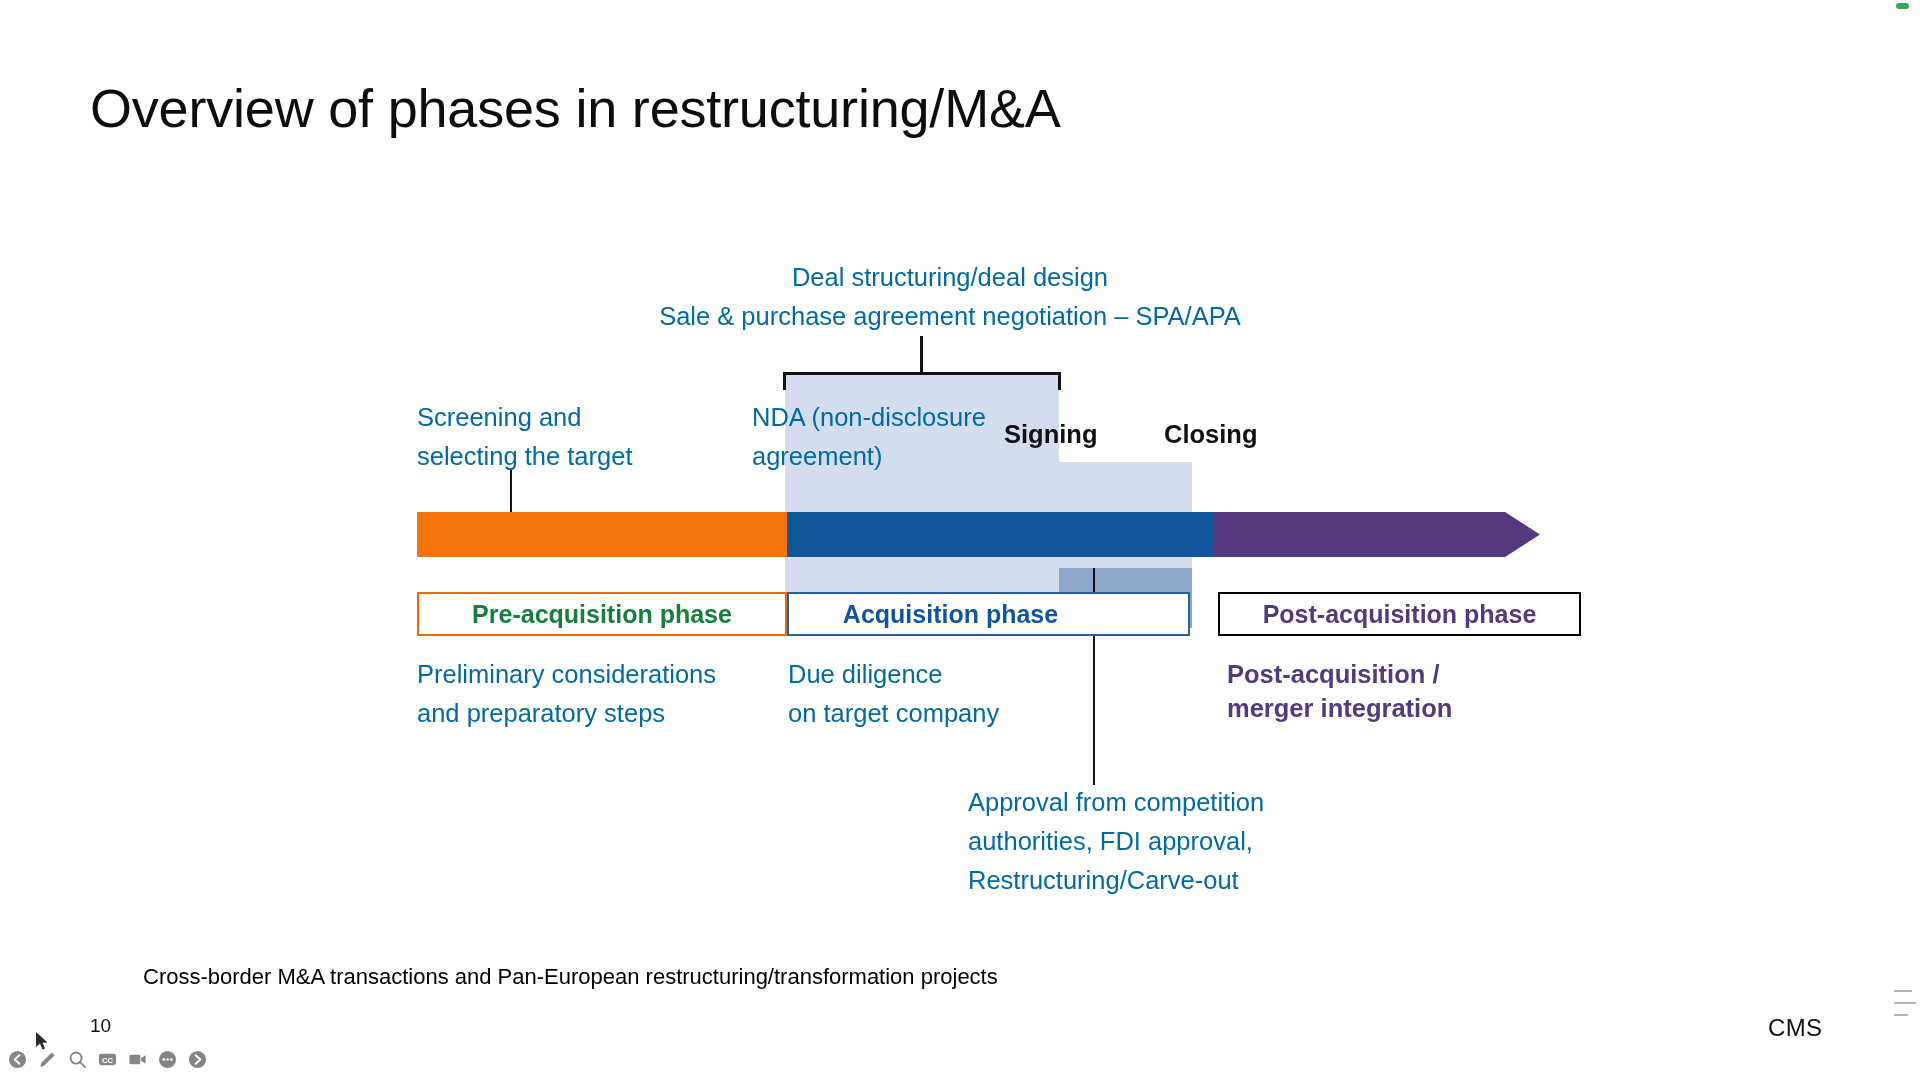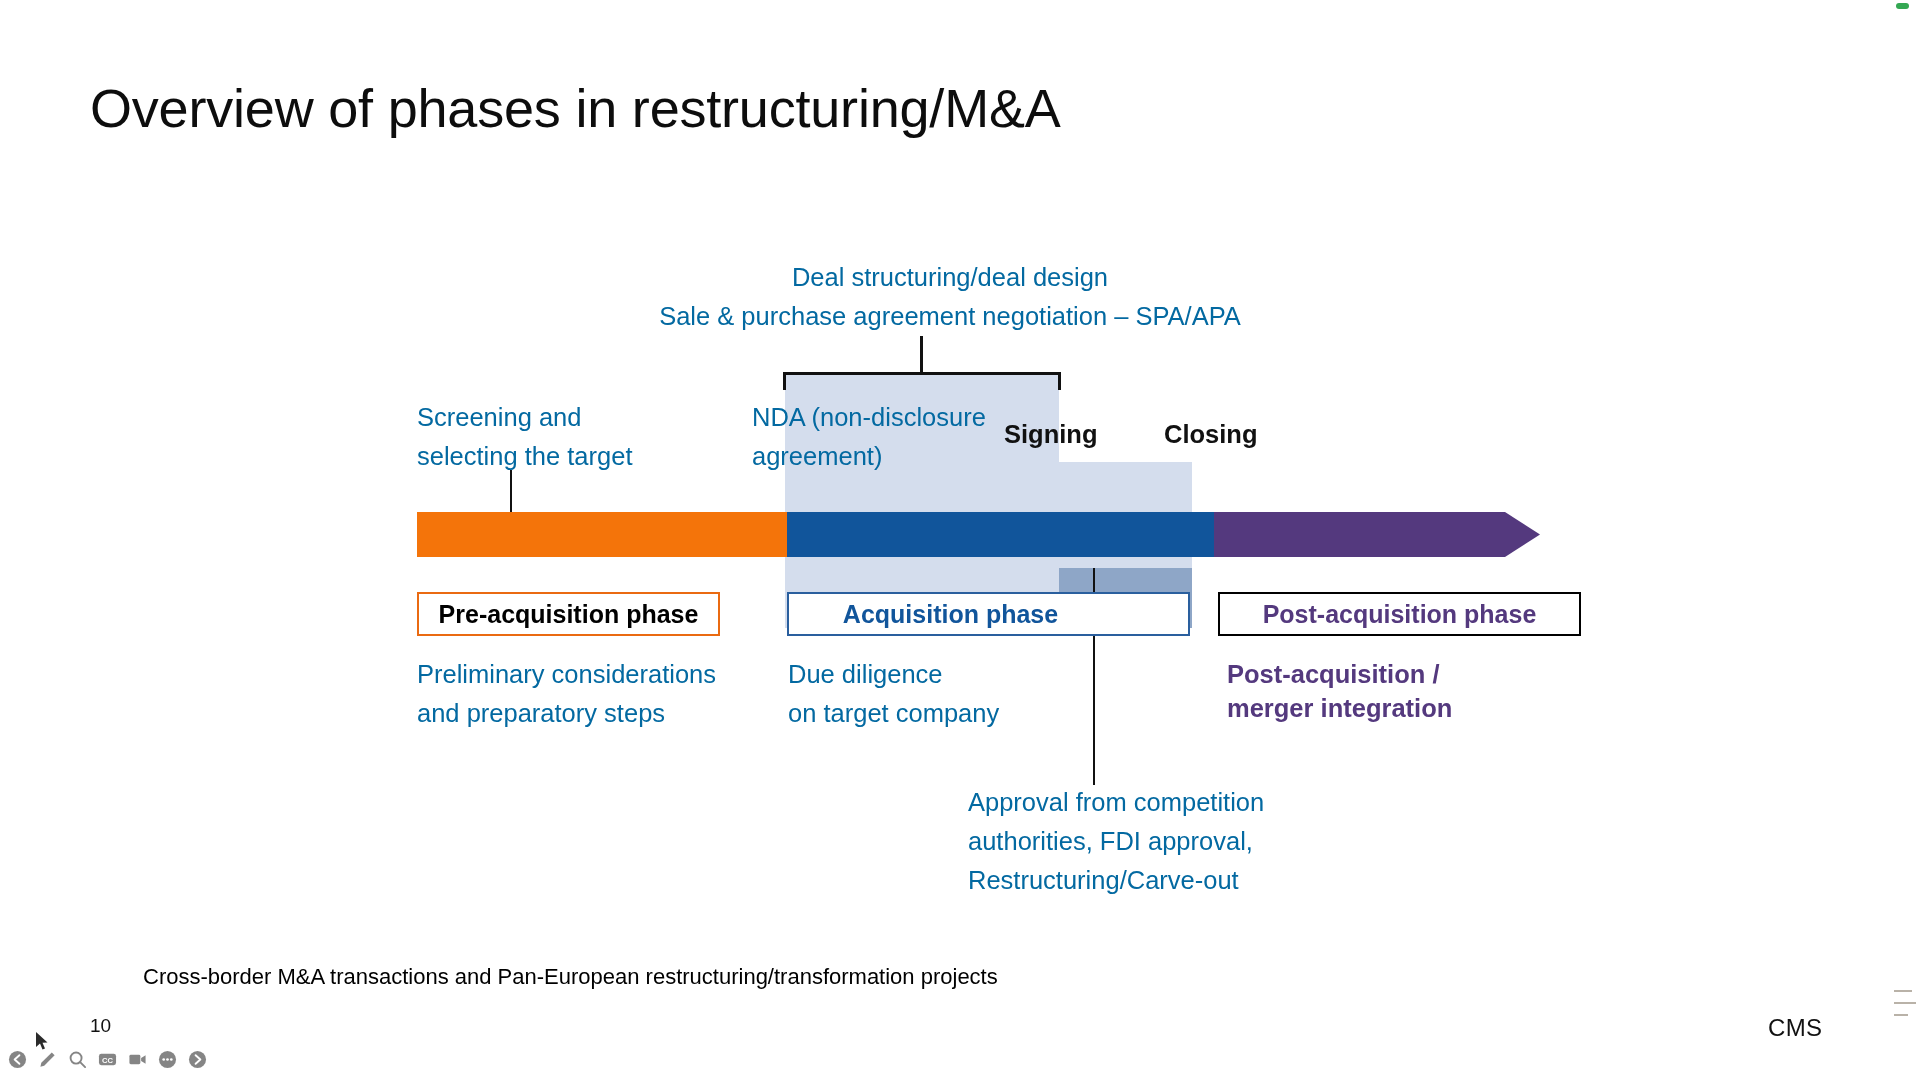--- a/index.html
+++ b/index.html
@@ -99,23 +99,23 @@
     height: 44px;
     box-sizing: border-box;
     background: #ffffff;
     display: flex;
     align-items: center;
     justify-content: center;
     font-size: 25px;
     font-weight: bold;
   }
   #phase-pre {
-    left: 417px; width: 303px;
+    left: 417px; width: 370px;
     border: 2px solid #ea6a11;
-    color: #000000;
+    color: #15803d;
   }
   #phase-acq {
     left: 787px; width: 403px;
     border: 2px solid #2a5f9e;
     color: #11559b;
   }
   #phase-post {
     left: 1218px; width: 363px;
     border: 2px solid #000000;
     color: #54397e;

